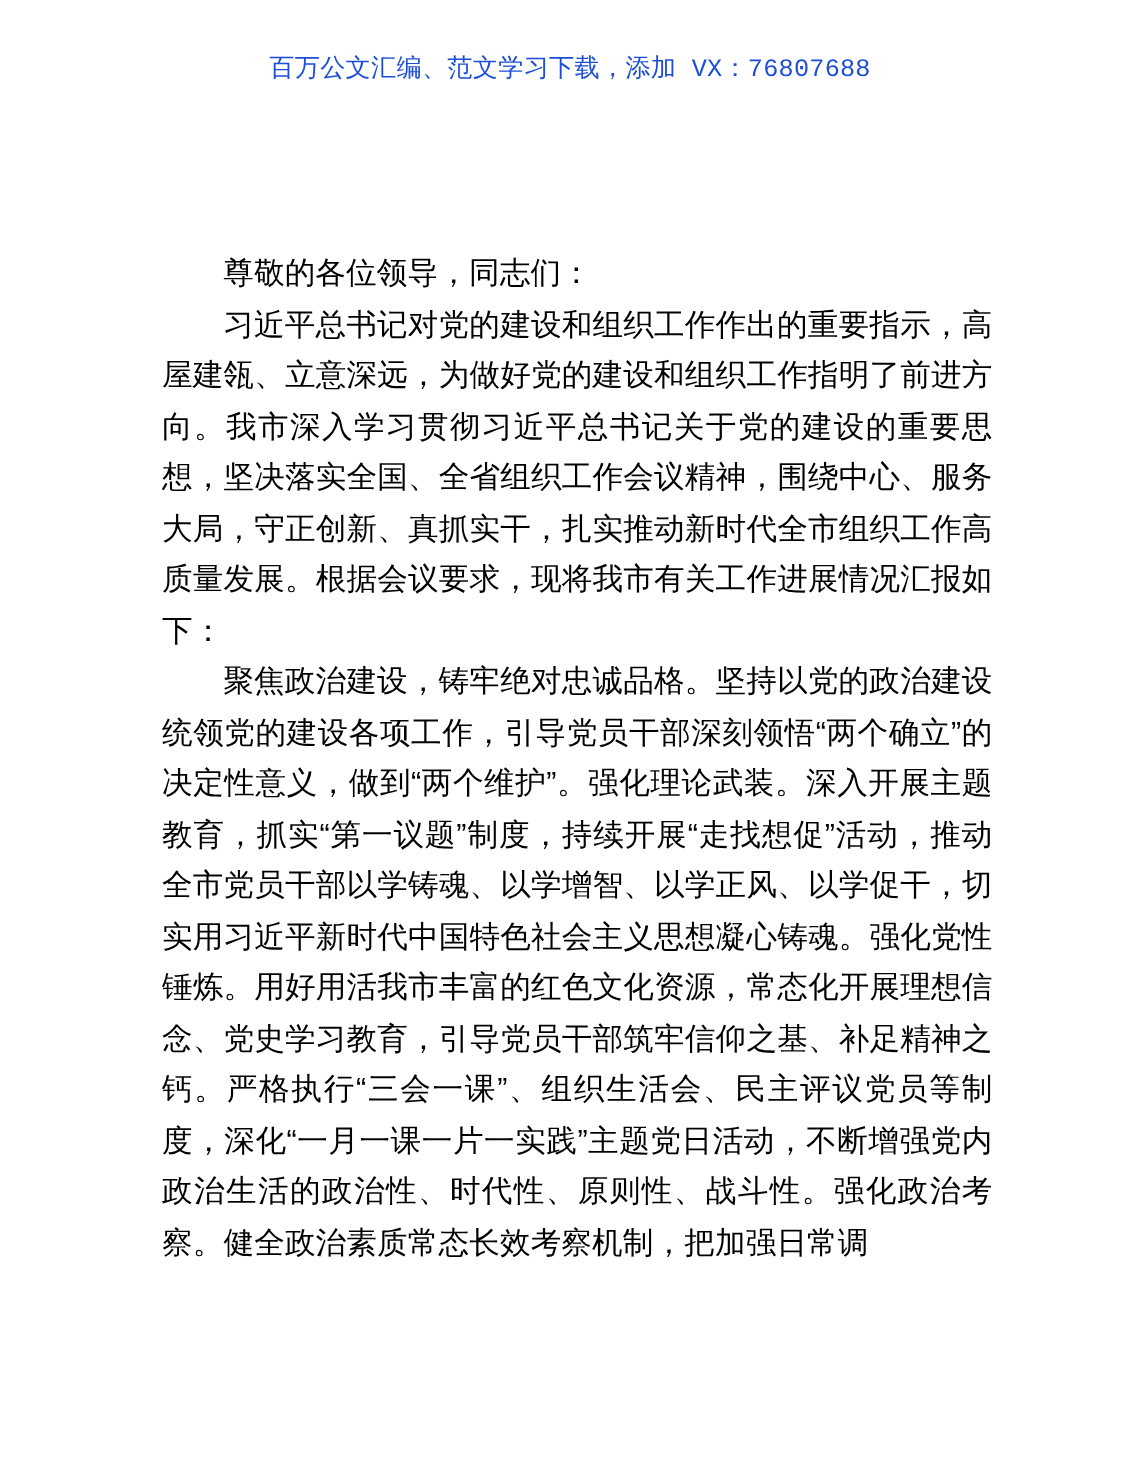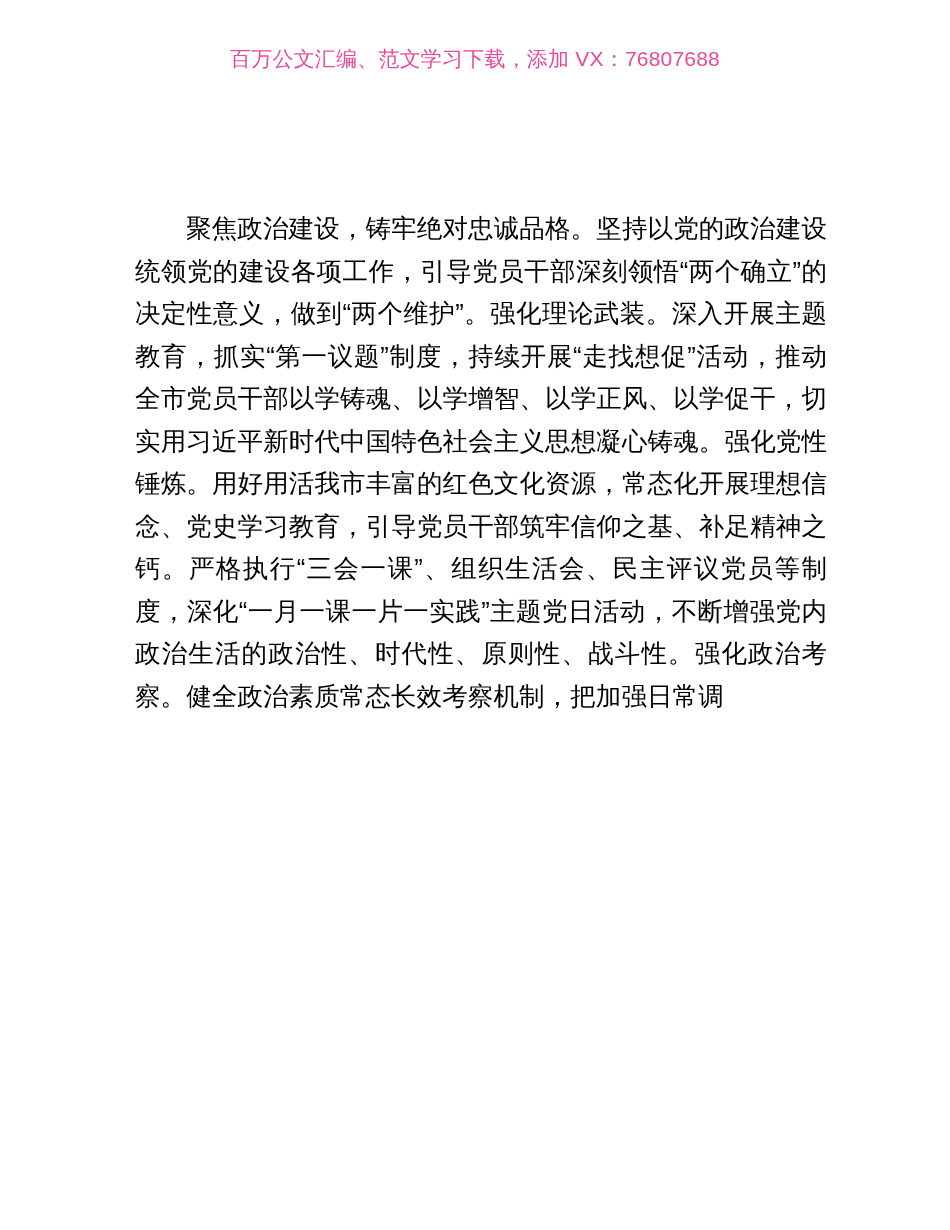--- a/index.html
+++ b/index.html
@@ -61,20 +61,22 @@
     text-indent: 2em;
     letter-spacing: 0.1px;
     font-weight: 400;
   }
 </style>
 </head>
 <body>
 
 <div class="page" style="background: rgb(255, 255, 255); color: rgb(0, 0, 0);">
 
-  <div class="ad-banner" style="color: #ec4899;">百万公文汇编、范文学习下载，添加 VX：76807688</div>
+  <div class="ad-banner" style="color: #1d4ed8; font-family: Liberation Mono, monospace;">百万公文汇编、范文学习下载，添加 VX：76807688</div>
 
 
   <div class="body-block">
+    <p class="para">尊敬的各位领导，同志们：</p>
+    <p class="para">习近平总书记对党的建设和组织工作作出的重要指示，高屋建瓴、立意深远，为做好党的建设和组织工作指明了前进方向。我市深入学习贯彻习近平总书记关于党的建设的重要思想，坚决落实全国、全省组织工作会议精神，围绕中心、服务大局，守正创新、真抓实干，扎实推动新时代全市组织工作高质量发展。根据会议要求，现将我市有关工作进展情况汇报如下：</p>
     <p class="para">聚焦政治建设，铸牢绝对忠诚品格。坚持以党的政治建设统领党的建设各项工作，引导党员干部深刻领悟“两个确立”的决定性意义，做到“两个维护”。强化理论武装。深入开展主题教育，抓实“第一议题”制度，持续开展“走找想促”活动，推动全市党员干部以学铸魂、以学增智、以学正风、以学促干，切实用习近平新时代中国特色社会主义思想凝心铸魂。强化党性锤炼。用好用活我市丰富的红色文化资源，常态化开展理想信念、党史学习教育，引导党员干部筑牢信仰之基、补足精神之钙。严格执行“三会一课”、组织生活会、民主评议党员等制度，深化“一月一课一片一实践”主题党日活动，不断增强党内政治生活的政治性、时代性、原则性、战斗性。强化政治考察。健全政治素质常态长效考察机制，把加强日常调</p>
   </div>
 
 </div>
 
 </body></html>

